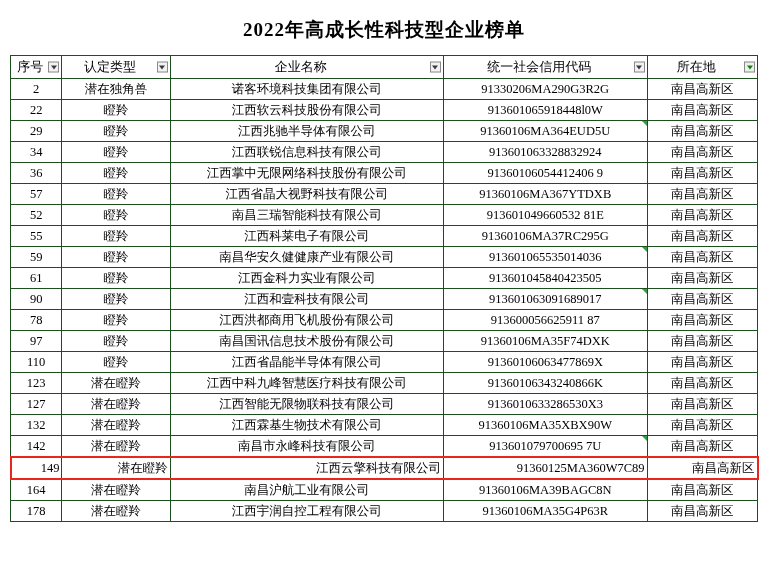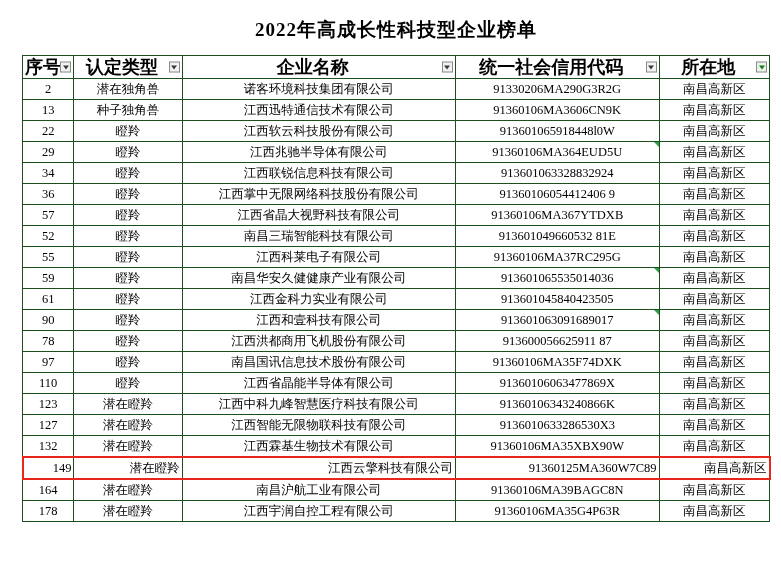--- a/index.html
+++ b/index.html
@@ -12,21 +12,20 @@
     height: 565px;
     font-family: "Liberation Sans", sans-serif;
     overflow: hidden;
   }
   .page {
     position: relative;
     width: 768px;
     height: 565px;
     background: #ffffff;
     box-sizing: border-box;
-    margin-left: 12px;
   }
   .title {
     text-align: center;
     font-family: "Liberation Serif", serif;
     font-size: 19px;
     font-weight: bold;
     color: #000000;
     letter-spacing: 1px;
     padding-top: 17px;
     padding-bottom: 12px;
@@ -44,22 +43,22 @@
     color: #000000;
     text-align: center;
     vertical-align: middle;
     height: 20px;
     line-height: 18px;
     padding: 0 2px;
     overflow: hidden;
     white-space: nowrap;
   }
   table.sheet thead th {
-    font-weight: bold;
-    font-size: 18px;
+    font-weight: normal;
+    font-size: 13px;
     height: 22px;
     position: relative;
     padding-right: 14px;
   }
   .filter-btn {
     position: absolute;
     right: 2px;
     top: 50%;
     transform: translateY(-50%);
     width: 11px;
@@ -166,27 +165,20 @@
     </thead>
     <tbody>
         <tr>
           <td>2</td>
           <td>潜在独角兽</td>
           <td>诺客环境科技集团有限公司</td>
           <td>91330206MA290G3R2G</td>
           <td>南昌高新区</td>
         </tr>
         <tr>
-          <td>13</td>
-          <td>种子独角兽</td>
-          <td>江西迅特通信技术有限公司</td>
-          <td>91360106MA3606CN9K</td>
-          <td>南昌高新区</td>
-        </tr>
-        <tr>
           <td>22</td>
           <td>瞪羚</td>
           <td>江西软云科技股份有限公司</td>
           <td>913601065918448l0W</td>
           <td>南昌高新区</td>
         </tr>
         <tr>
           <td>29</td>
           <td>瞪羚</td>
           <td>江西兆驰半导体有限公司</td>
@@ -284,20 +276,27 @@
           <td>9136010633286530X3</td>
           <td>南昌高新区</td>
         </tr>
         <tr>
           <td>132</td>
           <td>潜在瞪羚</td>
           <td>江西霖基生物技术有限公司</td>
           <td>91360106MA35XBX90W</td>
           <td>南昌高新区</td>
         </tr>
+        <tr>
+          <td>142</td>
+          <td>潜在瞪羚</td>
+          <td>南昌市永峰科技有限公司</td>
+          <td class="cell-flag">913601079700695 7U</td>
+          <td>南昌高新区</td>
+        </tr>
         <tr class="highlight">
           <td>149</td>
           <td>潜在瞪羚</td>
           <td>江西云擎科技有限公司</td>
           <td>91360125MA360W7C89</td>
           <td>南昌高新区</td>
         </tr>
         <tr>
           <td>164</td>
           <td>潜在瞪羚</td>

